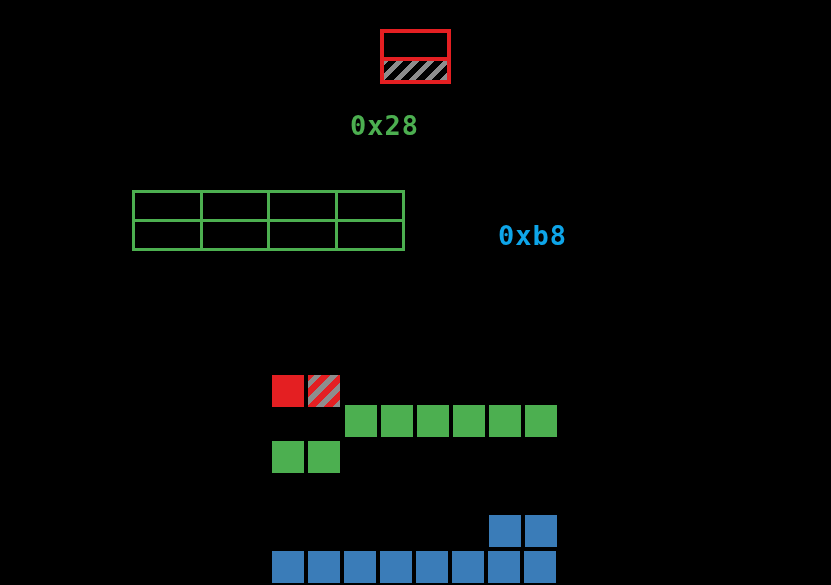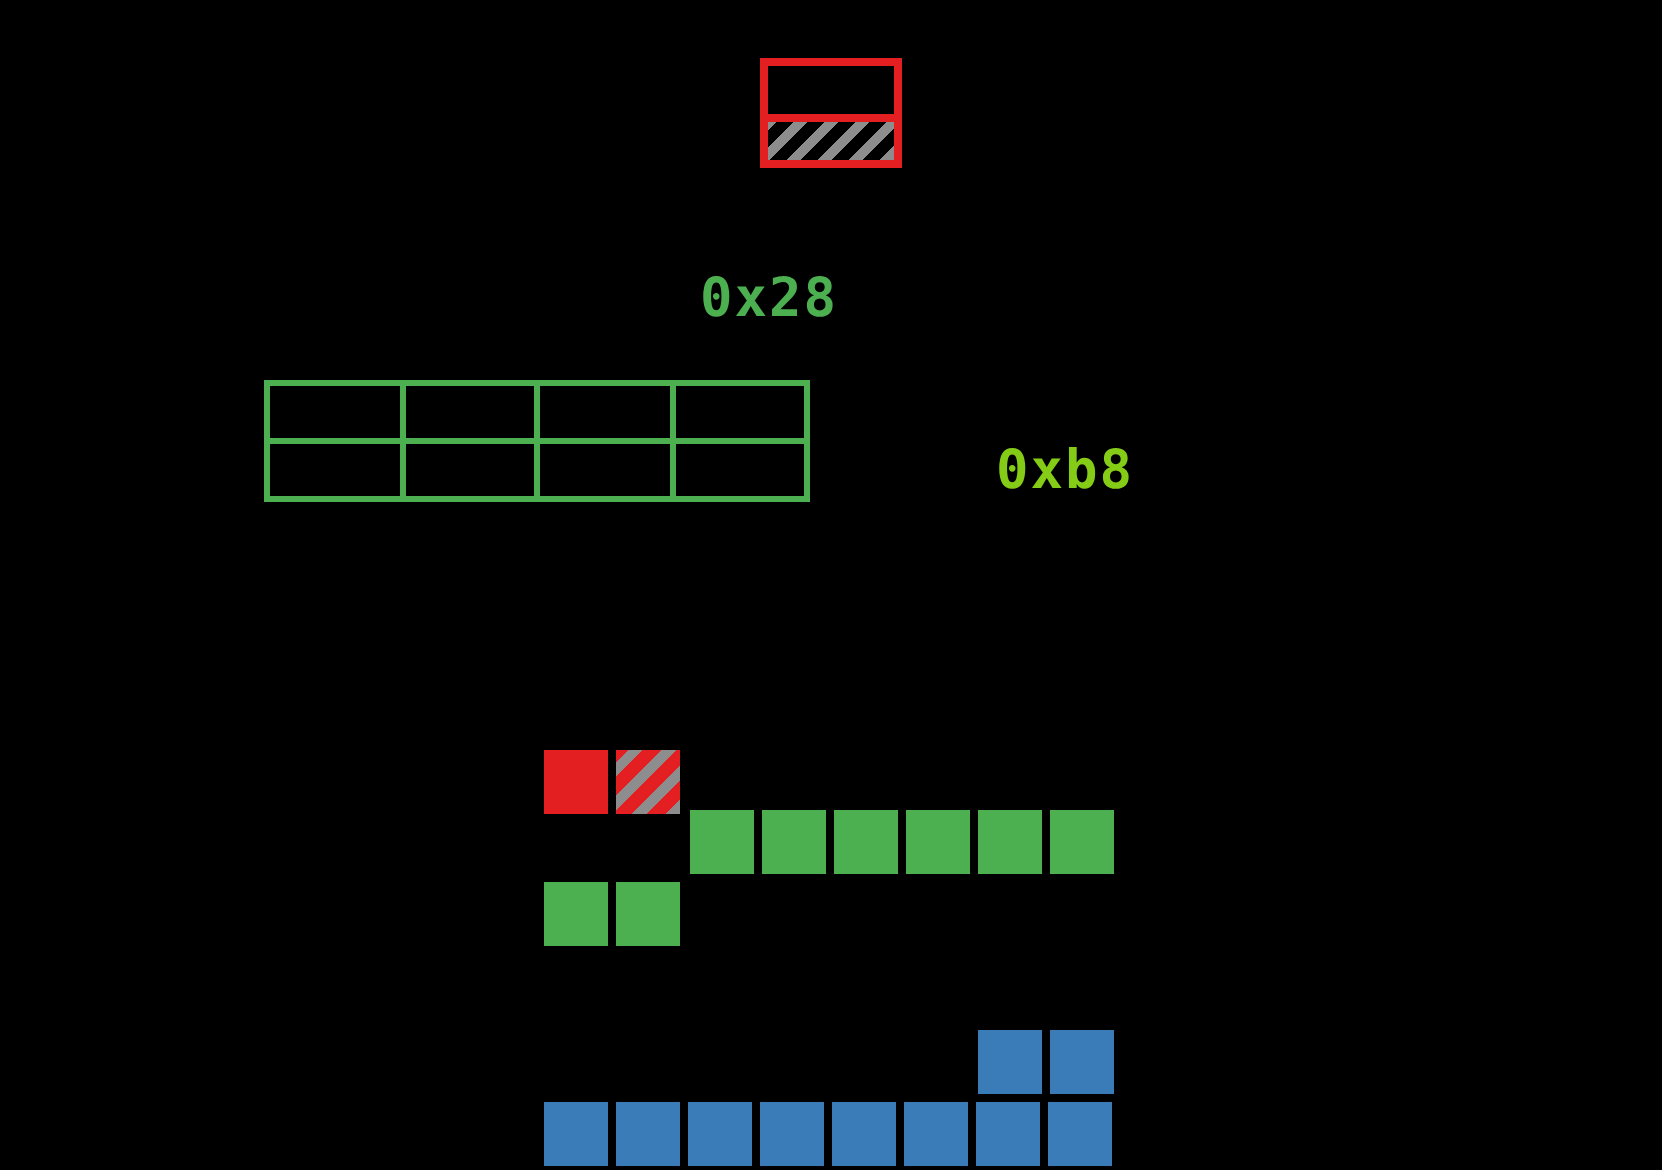--- a/index.html
+++ b/index.html
@@ -88,34 +88,34 @@
 </head>
 <body style="width: 831px; height: 585px; background: rgb(0, 0, 0);">
 
 <div class="stage">
 
   <div class="node buffer-frame" id="top-buffer" style="left: 380px; top: 29px; width: 71px; height: 55px; border-color: rgb(228, 31, 34);">
     <div class="buffer-half"></div>
     <div class="buffer-half filled"></div>
   </div>
 
-  <div class="node addr-label" id="addr-green" style="left: 350px; top: 112px; color: rgb(76, 175, 80); margin-top: 24px;">0x28</div>
+  <div class="node addr-label" id="addr-green" style="left: 350px; top: 112px; color: rgb(76, 175, 80);">0x28</div>
 
   <div class="node grid-table" id="green-grid-table" style="left: 132px; top: 190px; width: 273px; height: 61px; grid-template-columns: repeat(4, 1fr); grid-template-rows: repeat(2, 1fr); border-left-color: rgb(76, 175, 80); border-top-color: rgb(76, 175, 80);">
       <div class="grid-cell" style="border-right-color: rgb(76, 175, 80); border-bottom-color: rgb(76, 175, 80);"></div>
       <div class="grid-cell" style="border-right-color: rgb(76, 175, 80); border-bottom-color: rgb(76, 175, 80);"></div>
       <div class="grid-cell" style="border-right-color: rgb(76, 175, 80); border-bottom-color: rgb(76, 175, 80);"></div>
       <div class="grid-cell" style="border-right-color: rgb(76, 175, 80); border-bottom-color: rgb(76, 175, 80);"></div>
       <div class="grid-cell" style="border-right-color: rgb(76, 175, 80); border-bottom-color: rgb(76, 175, 80);"></div>
       <div class="grid-cell" style="border-right-color: rgb(76, 175, 80); border-bottom-color: rgb(76, 175, 80);"></div>
       <div class="grid-cell" style="border-right-color: rgb(76, 175, 80); border-bottom-color: rgb(76, 175, 80);"></div>
       <div class="grid-cell" style="border-right-color: rgb(76, 175, 80); border-bottom-color: rgb(76, 175, 80);"></div>
     </div>
 
-  <div class="node addr-label" id="addr-blue" style="left: 498px; top: 222px; color: #84cc16;">0xb8</div>
+  <div class="node addr-label" id="addr-blue" style="left: 498px; top: 222px; color: #0ea5e9;">0xb8</div>
 
   <div id="blocks-layer">
       <div class="cell red" style="left: 270px; top: 373px; width: 36px; height: 36px;"></div>
       <div class="cell hatch-red" style="left: 306px; top: 373px; width: 36px; height: 36px;"></div>
       <div class="cell green" style="left: 343px; top: 403px; width: 36px; height: 36px;"></div>
       <div class="cell green" style="left: 379px; top: 403px; width: 36px; height: 36px;"></div>
       <div class="cell green" style="left: 415px; top: 403px; width: 36px; height: 36px;"></div>
       <div class="cell green" style="left: 451px; top: 403px; width: 36px; height: 36px;"></div>
       <div class="cell green" style="left: 487px; top: 403px; width: 36px; height: 36px;"></div>
       <div class="cell green" style="left: 523px; top: 403px; width: 36px; height: 36px;"></div>

